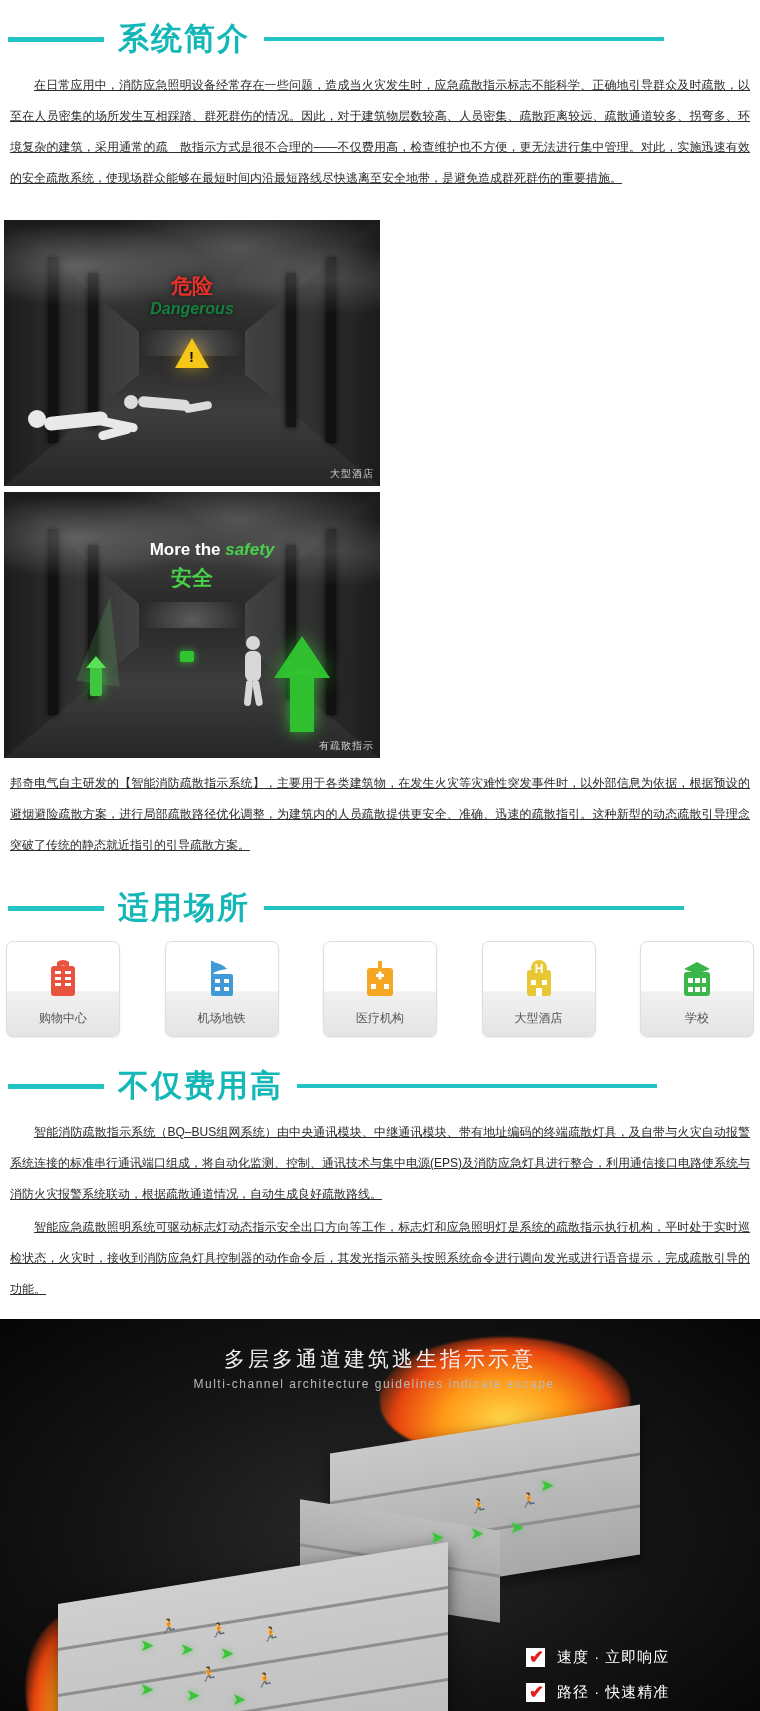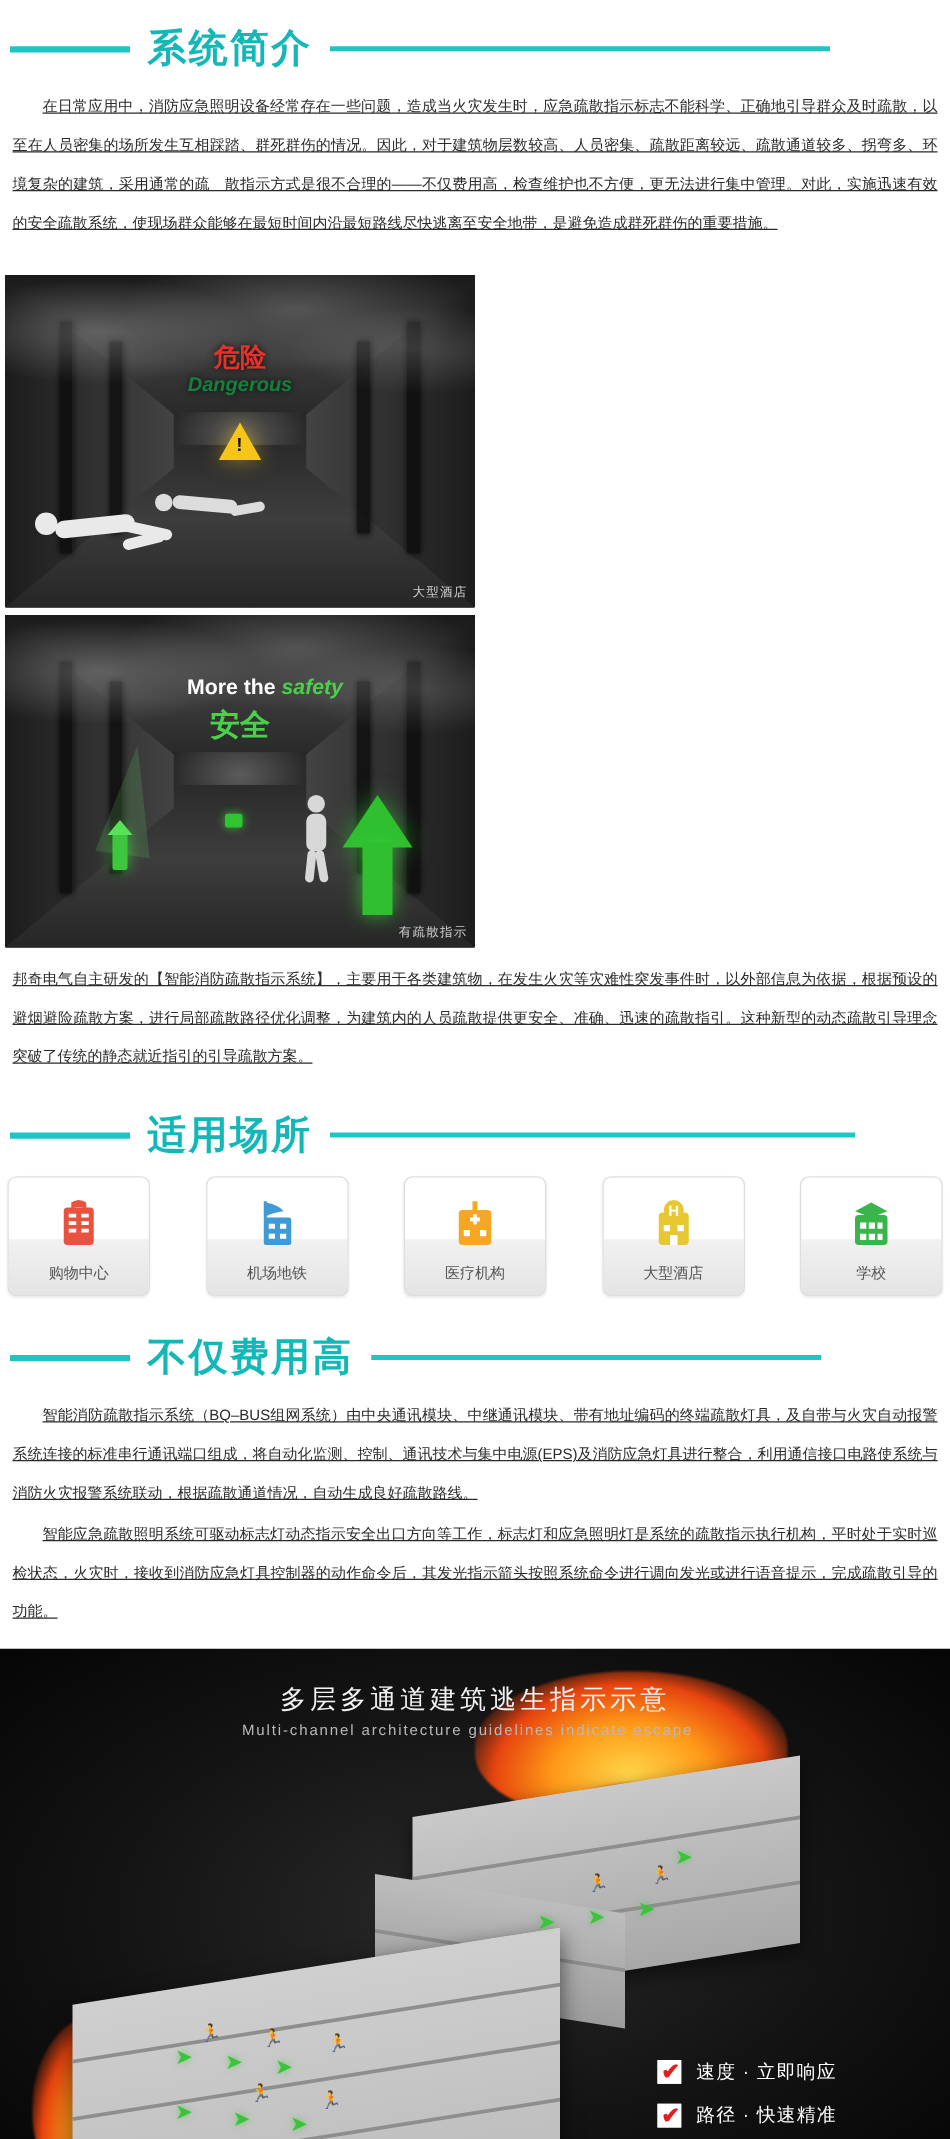--- a/index.html
+++ b/index.html
@@ -173,21 +173,21 @@
     background:#dcdcdc; border-radius: 4px; transform: rotate(-10deg);
   }
 
   .safety-en {
     position:absolute; top: 48px; left: 0; right: 0; text-align:center;
     font-size: 17px; font-weight: bold; color: #fff; padding-left: 40px;
   }
   .safety-en em { color: #4ad14a; font-style: italic; }
   .safety-cn {
     position:absolute; top: 72px; left: 0; right: 0; text-align:center;
-    font-size: 24px; font-weight: bold; color: #4ad14a;
+    font-size: 21px; font-weight: bold; color: #4ad14a;
   }
   .beam {
     position:absolute; bottom: 74px; left: 78px;
     width: 0; height: 0;
     border-left: 22px solid transparent;
     border-right: 22px solid transparent;
     border-bottom: 88px solid rgba(110,230,110,.16);
     transform: rotate(8deg);
   }
   .torch {

